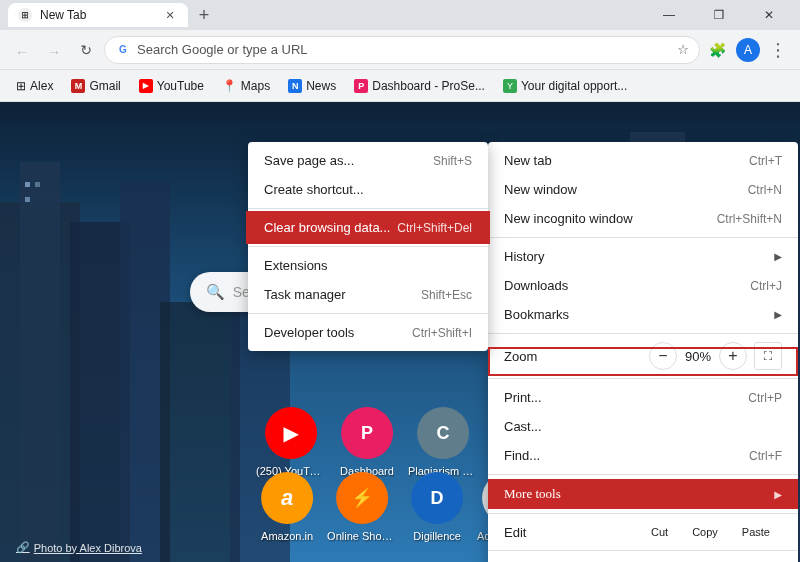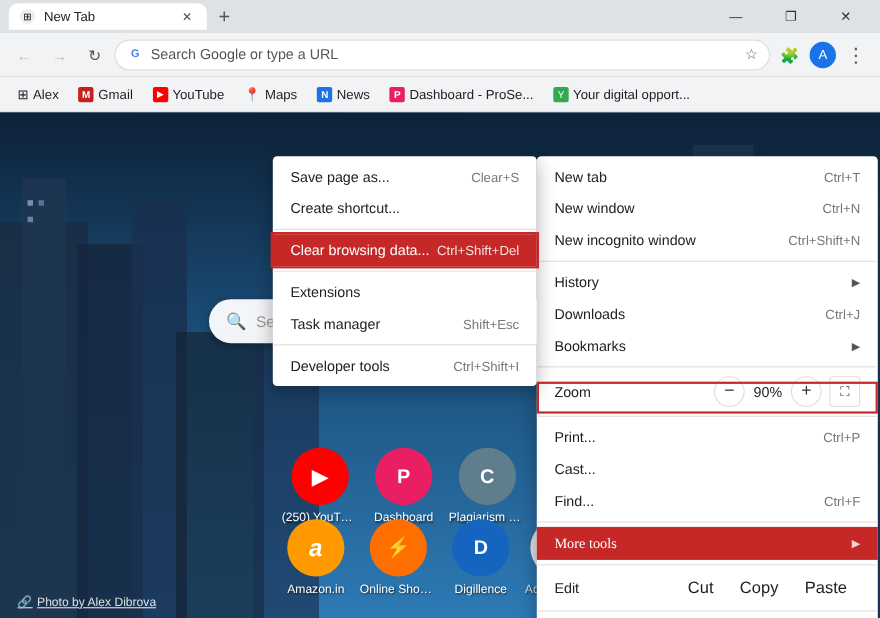--- a/index.html
+++ b/index.html
@@ -297,21 +297,21 @@
     
     .edit-row {
       display: flex;
       align-items: center;
       padding: 4px 16px;
       gap: 0;
     }
     .edit-label { font-size: 13px; color: #202124; flex: 1; }
     .edit-btn {
       padding: 4px 12px;
-      font-size: 15px;
+      font-size: 11px;
       color: #202124;
       cursor: pointer;
       border-radius: 3px;
     }
 
     
     .more-tools-submenu {
       position: absolute;
       top: 40px;
       right: 312px;
@@ -599,21 +599,21 @@
       <div class="cm-separator"></div>
       <div class="chrome-menu-item">
         
       </div>
 
     </div>
 
     <div class="more-tools-submenu">
       <div class="mt-item">
         <span>Save page as...</span>
-        <span class="mt-shortcut">Clear+S</span>
+        <span class="mt-shortcut">Shift+S</span>
       </div>
       <div class="mt-item">
         <span>Create shortcut...</span>
       </div>
       <div class="mt-separator"></div>
       <div class="mt-item highlighted">
         <span>Clear browsing data...</span>
         <span class="mt-shortcut">Ctrl+Shift+Del</span>
       </div>
       <div class="mt-separator"></div>

